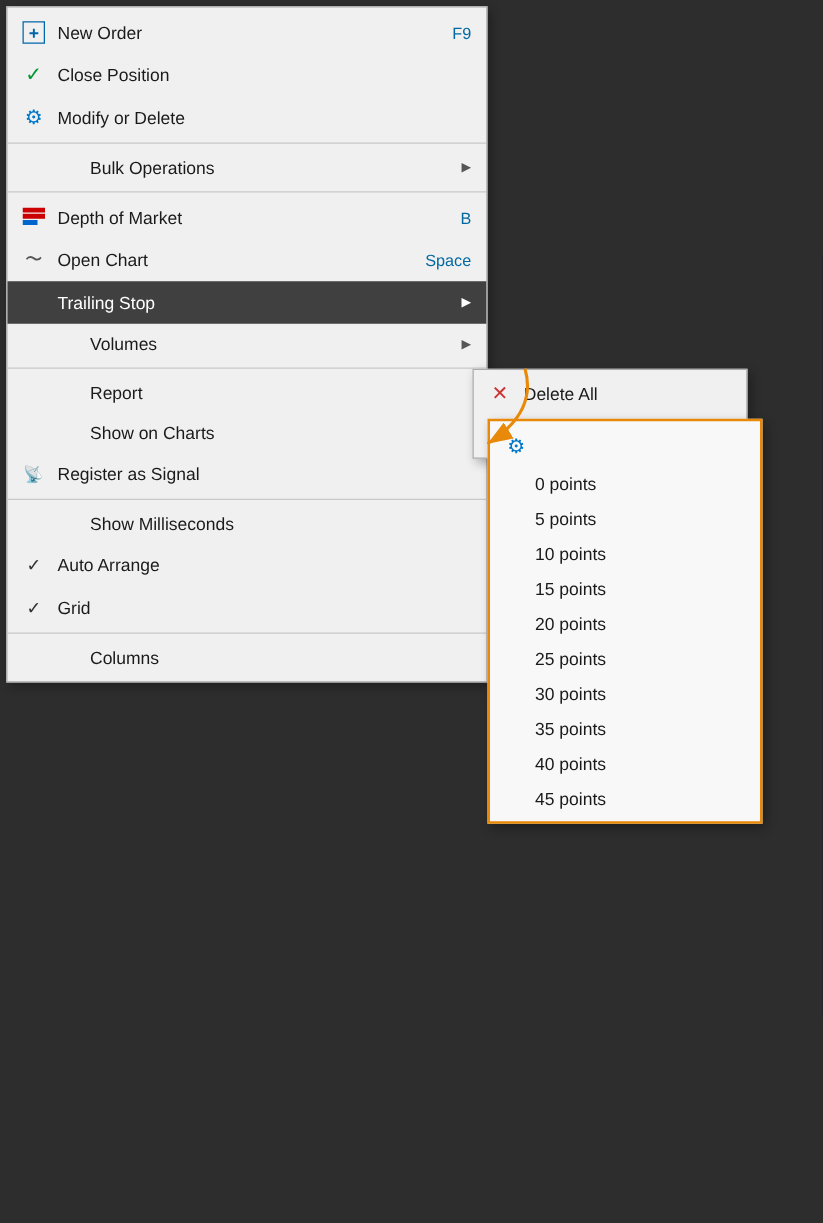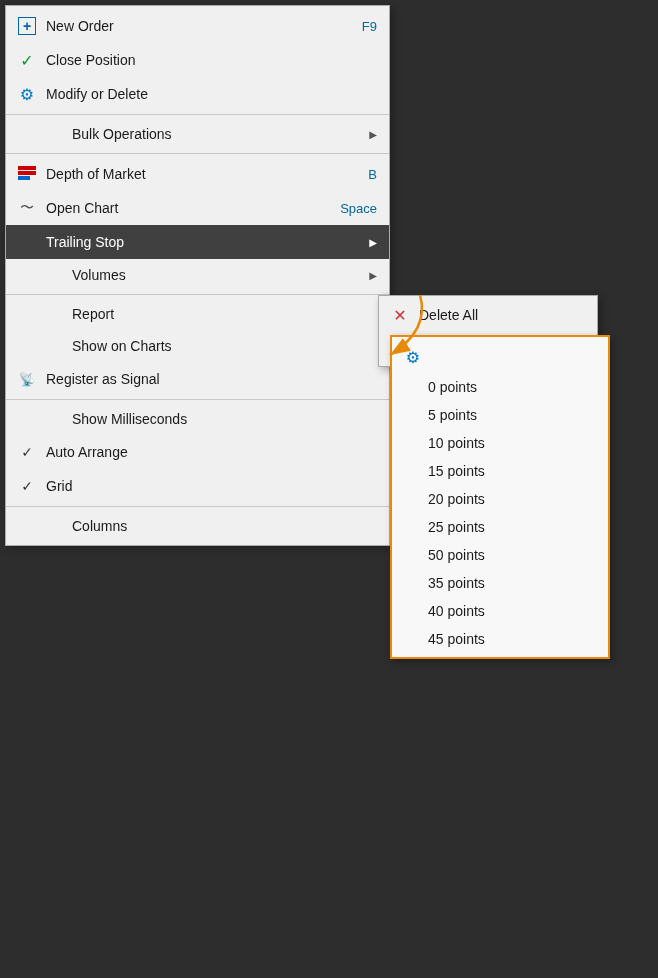--- a/index.html
+++ b/index.html
@@ -307,21 +307,21 @@
 
   <div class="menu-item">
     <span class="label">20 points</span>
   </div>
 
   <div class="menu-item">
     <span class="label">25 points</span>
   </div>
 
   <div class="menu-item">
-    <span class="label">50 points</span>
+    <span class="label">30 points</span>
   </div>
 
   <div class="menu-item">
     <span class="label">35 points</span>
   </div>
 
   <div class="menu-item">
     <span class="label">40 points</span>
   </div>
 

